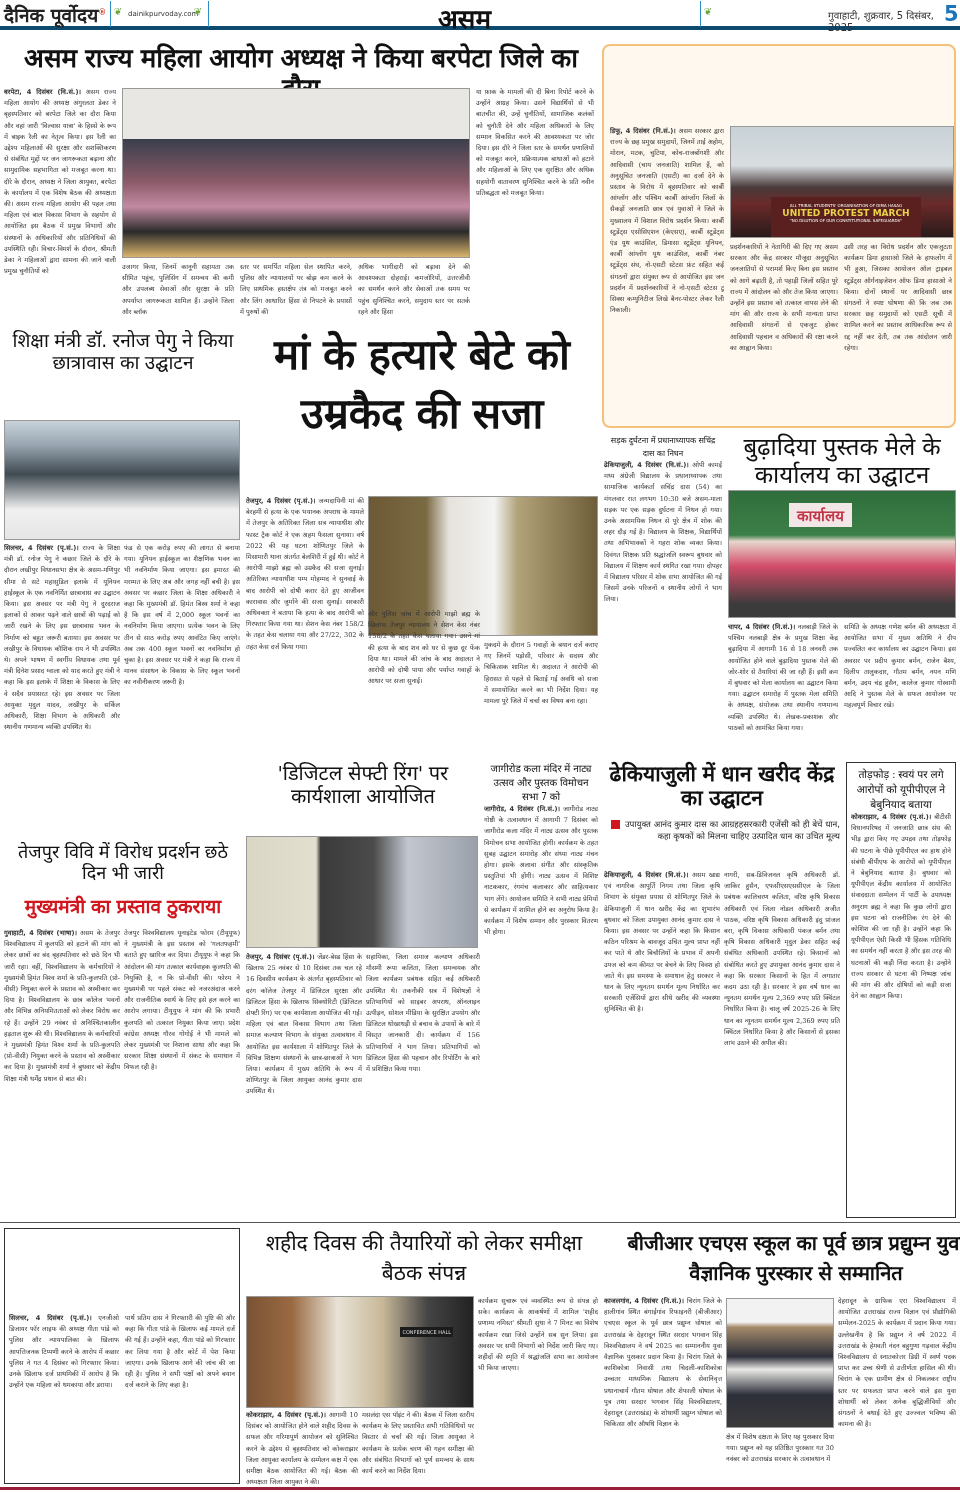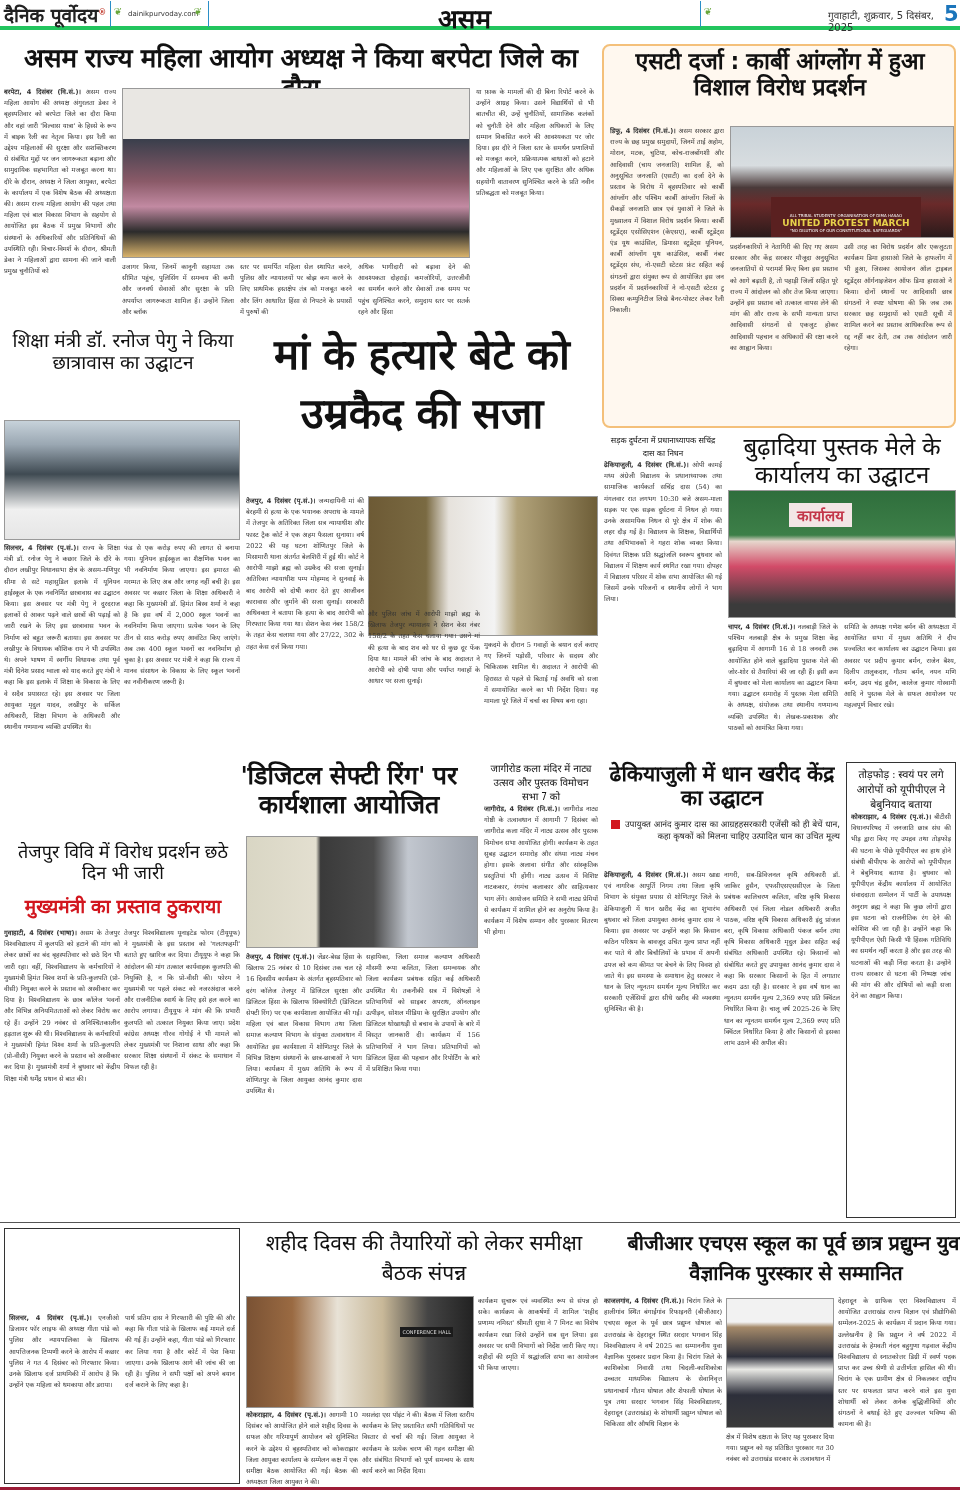--- a/index.html
+++ b/index.html
@@ -1,18 +1,18 @@
 <!DOCTYPE html>
 <html><head>
 <meta charset="utf-8">
 <style>
 *{box-sizing:border-box;margin:0;padding:0}
 body{width:960px;height:1493px;background:#fff;font-family:"DejaVu Sans",sans-serif;color:#1a1a1a;overflow:hidden;position:relative}
 .abs{position:absolute}
-.masthead{top:0;left:0;width:960px;height:30px;border-bottom:4px solid #22c55e}
+.masthead{top:0;left:0;width:960px;height:30px;border-bottom:4px solid #0c4a6e}
 .brand{left:4px;top:2px;font-size:19px;font-weight:bold;color:#222}
 .brand sup{font-size:8px;color:#c0392b}
 .site{left:86px;top:10px;font-size:7px;color:#333}
 .section{left:438px;top:0;font-size:26px;font-weight:bold;color:#111}
 .dateline{left:705px;top:8px;font-size:10px;color:#333}
 .pageno{left:944px;top:2px;font-size:21px;font-weight:bold;color:#1b75bb}
 .vl{width:1px;background:#2a8fc7;height:26px;top:1px}
 .leaf{font-size:10px;color:#68a63a}
 .hl{font-family:"DejaVu Sans Condensed","DejaVu Sans",sans-serif;color:#111;text-align:center;line-height:1.15;font-weight:normal}
 .col{font-size:6.6px;line-height:11.2px;color:#333;text-align:justify;overflow:hidden;font-family:"DejaVu Serif",serif}
@@ -38,30 +38,29 @@
   <div class="abs section">असम</div>
   <div class="abs vl" style="left:700px"></div>
   <div class="abs leaf" style="left:704px;top:6px">❦</div>
   <div class="abs dateline" style="left:828px">गुवाहाटी, शुक्रवार, 5 दिसंबर, 2025</div>
   <div class="abs pageno">5</div>
 </div>
 
 <div class="abs hl" style="left:4px;top:44px;width:594px;font-size:26px;font-weight:bold">असम राज्य महिला आयोग अध्यक्ष ने किया बरपेटा जिले का दौरा</div>
 <div class="abs col" style="left:4px;top:87px;width:112px;height:235px"><b>बरपेटा, 4 दिसंबर (वि.सं.)।</b> <span>असम राज्य महिला आयोग की अध्यक्ष अंगुरलता डेका ने बृहस्पतिवार को बरपेटा जिले का दौरा किया और वहां जारी 'विल्वास यात्रा' के हिस्से के रूप में बाइक रैली का नेतृत्व किया। इस रैली का उद्देश्य महिलाओं की सुरक्षा और सशक्तिकरण से संबंधित मुद्दों पर जन जागरूकता बढ़ाना और सामुदायिक सहभागिता को मजबूत करना था। दौरे के दौरान, अध्यक्ष ने जिला आयुक्त, बरपेटा के कार्यालय में एक विशेष बैठक की अध्यक्षता की। असम राज्य महिला आयोग की पहल तथा महिला एवं बाल विकास विभाग के सहयोग से आयोजित इस बैठक में प्रमुख विभागों और संस्थानों के अधिकारियों और प्रतिनिधियों की उपस्थिति रही। विचार-विमर्श के दौरान, श्रीमती डेका ने महिलाओं द्वारा सामना की जाने वाली प्रमुख चुनौतियों को</span></div>
 <div class="abs photo" style="left:122px;top:88px;width:348px;height:170px;background:linear-gradient(180deg,#e9e7e3 0,#e9e7e3 30%,#3a3f4c 30%,#8a5a68 55%,#c28aa2 70%,#2b2b2b 85%,#d9b36c 100%)"></div>
-<div class="abs col" style="left:122px;top:262px;width:112px;height:60px">उजागर किया, जिनमें कानूनी सहायता तक सीमित पहुंच, पुलिसिंग में समन्वय की कमी और जनवर्ध सेवाओं और सुरक्षा के प्रति अपर्याप्त जागरूकता शामिल हैं। उन्होंने जिला और ब्लॉक</div>
+<div class="abs col" style="left:122px;top:262px;width:112px;height:60px">उजागर किया, जिनमें कानूनी सहायता तक सीमित पहुंच, पुलिसिंग में समन्वय की कमी और उपलब्ध सेवाओं और सुरक्षा के प्रति अपर्याप्त जागरूकता शामिल हैं। उन्होंने जिला और ब्लॉक</div>
 <div class="abs col" style="left:240px;top:262px;width:112px;height:60px">स्तर पर समर्पित महिला सेल स्थापित करने, पुलिस और न्यायालयों पर बोझ कम करने के लिए प्राथमिक हस्तक्षेप तंत्र को मजबूत करने और लिंग आधारित हिंसा से निपटने के प्रयासों में पुरुषों की</div>
 <div class="abs col" style="left:358px;top:262px;width:112px;height:60px">अधिक भागीदारी को बढ़ावा देने की आवश्यकता दोहराई। कमजोरियों, उत्तरजीवी का समर्थन करने और सेवाओं तक समय पर पहुंच सुनिश्चित करने, समुदाय स्तर पर सतर्क रहने और हिंसा</div>
 <div class="abs col" style="left:476px;top:87px;width:118px;height:236px">या फ़ाक के मामलों की दी बिना रिपोर्ट करने के उन्होंने आग्रह किया। उसने विद्यार्थियों से भी बातचीत की, उन्हें चुनौतियों, सामाजिक कलंकों को चुनौती देने और महिला अधिकारों के लिए सम्मान विकसित करने की आवश्यकता पर जोर दिया। इस दौरे ने जिला स्तर के समर्थन प्रणालियों को मजबूत करने, प्रक्रियात्मक बाधाओं को हटाने और महिलाओं के लिए एक सुरक्षित और अधिक सहयोगी वातावरण सुनिश्चित करने के प्रति नवीन प्रतिबद्धता को मजबूत किया।</div>
 
 <div class="abs boxed" style="left:602px;top:44px;width:354px;height:384px">
-  <div class="abs hl" style="left:8px;top:2px;width:336px;font-size:23px;font-weight:bold">एसटी दर्जा : कार्बी आंग्लोंग में हुआ विशाल विरोध प्रदर्शन</div>
   <div class="abs col" style="left:6px;top:80px;width:114px;height:298px"><b>डिफू, 4 दिसंबर (नि.सं.)।</b> <span>असम सरकार द्वारा राज्य के छह प्रमुख समुदायों, जिनमें ताई अहोम, मोरान, मटक, चुटिया, कोच-राजबोंगशी और आदिवासी (चाय जनजाति) शामिल हैं, को अनुसूचित जनजाति (एसटी) का दर्जा देने के प्रस्ताव के विरोध में बृहस्पतिवार को कार्बी आंग्लोंग और पश्चिम कार्बी आंग्लोंग जिलों के सैकड़ों जनजाति छात्र एवं युवाओं ने जिले के मुख्यालय में विशाल विरोध प्रदर्शन किया। कार्बी स्टूडेंट्स एसोसिएशन (केएसए), कार्बी स्टूडेंट्स एंड यूथ काउंसिल, डिमासा स्टूडेंट्स यूनियन, कार्बी आंग्लोंग यूथ काउंसिल, कार्बी नंबर स्टूडेंट्स संघ, नो-एसटी स्टेटस फ्रंट सहित कई संगठनों द्वारा संयुक्त रूप से आयोजित इस जन प्रदर्शन में प्रदर्शनकारियों ने नो-एसटी स्टेटस टू सिक्स कम्युनिटीज लिखे बैनर-पोस्टर लेकर रैली निकाली।</span></div>
   <div class="abs photo" style="left:126px;top:80px;width:224px;height:112px;background:linear-gradient(180deg,#c9d2d8 0,#d8dde0 35%,#4a3a3a 55%,#6a2a2a 70%,#2a1a1a 100%)">
-    <div style="position:absolute;left:40px;top:70px;width:150px;height:40px;background:#5a2020;color:#e8d24a;font-size:7px;text-align:center;padding-top:16px">
+    <div style="position:absolute;left:40px;top:70px;width:150px;height:40px;background:#5a2020;color:#e8d24a;font-size:7px;text-align:center;padding-top:6px">
       <div style="font-size:4px;color:#fff">ALL TRIBAL STUDENTS' ORGANISATION OF DIMA HASAO</div>
       <div style="font-weight:bold;font-size:9px;color:#e8d24a">UNITED PROTEST MARCH</div>
       <div style="font-size:4px;color:#fff">"NO DILUTION OF OUR CONSTITUTIONAL SAFEGUARDS"</div>
     </div>
   </div>
   <div class="abs col" style="left:126px;top:196px;width:108px;height:182px">प्रदर्शनकारियों ने नेतागिरी की दिए गए असम सरकार और केंद्र सरकार मौजूदा अनुसूचित जनजातियों से परामर्श किए बिना इस प्रस्ताव को आगे बढ़ाती है, तो पहाड़ी जिलों सहित पूरे राज्य में आंदोलन को और तेज किया जाएगा। उन्होंने इस प्रस्ताव को तत्काल वापस लेने की मांग की और राज्य के सभी मान्यता प्राप्त आदिवासी संगठनों से एकजुट होकर आदिवासी पहचान व अधिकारों की रक्षा करने का आह्वान किया।</div>
   <div class="abs col" style="left:240px;top:196px;width:108px;height:182px">उसी तरह का विरोध प्रदर्शन और एकजुटता कार्यक्रम डिमा हासाओ जिले के हाफलोंग में भी हुआ, जिसका आयोजन ऑल ट्राइबल स्टूडेंट्स ऑर्गनाइजेशन ऑफ डिमा हासाओ ने किया। दोनों स्थानों पर आदिवासी छात्र संगठनों ने स्पष्ट घोषणा की कि जब तक सरकार छह समुदायों को एसटी सूची में शामिल करने का प्रस्ताव आधिकारिक रूप से रद्द नहीं कर देती, तब तक आंदोलन जारी रहेगा।</div>
 </div>
 
 <div class="abs hl" style="left:4px;top:330px;width:238px;font-size:19px">शिक्षा मंत्री डॉ. रनोज पेगु ने किया छात्रावास का उद्घाटन</div>
@@ -85,21 +84,21 @@
   <div style="position:absolute;left:60px;top:12px;background:#f3e6e6;color:#c3364a;font-size:15px;padding:2px 8px;font-weight:bold">कार्यालय</div>
 </div>
 <div class="abs col" style="left:728px;top:622px;width:110px;height:128px"><b>चापर, 4 दिसंबर (नि.सं.)।</b> <span>नलबाड़ी जिले के पश्चिम नलबाड़ी क्षेत्र के प्रमुख शिक्षा केंद्र बुढ़ादिया में आगामी 16 से 18 जनवरी तक आयोजित होने वाले बुढ़ादिया पुस्तक मेले की जोर-शोर से तैयारियां की जा रही हैं। इसी क्रम में बुधवार को मेला कार्यालय का उद्घाटन किया गया। उद्घाटन समारोह में पुस्तक मेला समिति के अध्यक्ष, संयोजक तथा स्थानीय गणमान्य व्यक्ति उपस्थित थे। लेखक-प्रकाशक और पाठकों को आमंत्रित किया गया।</span></div>
 <div class="abs col" style="left:844px;top:622px;width:112px;height:128px">समिति के अध्यक्ष गणेश बर्मन की अध्यक्षता में आयोजित सभा में मुख्य अतिथि ने दीप प्रज्वलित कर कार्यालय का उद्घाटन किया। इस अवसर पर प्रदीप कुमार बर्मन, राजेन बैश्य, दिलीप तालुकदार, गौतम बर्मन, नयन मणि बर्मन, उदय चंद्र हुसैन, कालेज कुमार गोस्वामी आदि ने पुस्तक मेले के सफल आयोजन पर महत्वपूर्ण विचार रखे।</div>
 
 <div class="abs hl" style="left:4px;top:842px;width:238px;font-size:18px">तेजपुर विवि में विरोध प्रदर्शन छठे दिन भी जारी</div>
 <div class="abs hl red" style="left:4px;top:896px;width:238px;font-size:19px;font-weight:bold;color:#d2161e">मुख्यमंत्री का प्रस्ताव ठुकराया</div>
 <div class="abs col" style="left:4px;top:928px;width:116px;height:290px"><b>गुवाहाटी, 4 दिसंबर (भाषा)।</b> <span>असम के तेजपुर विश्वविद्यालय में कुलपति को हटाने की मांग को लेकर छात्रों का बंद बृहस्पतिवार को छठे दिन भी जारी रहा। वहीं, विश्वविद्यालय के कर्मचारियों ने मुख्यमंत्री हिमंत विश्व शर्मा के प्रति-कुलपति (प्रो-वीसी) नियुक्त करने के प्रस्ताव को अस्वीकार कर दिया है। विश्वविद्यालय के छात्र कॉलेज भवनों और विभिन्न अनियमितताओं को लेकर विरोध कर रहे हैं। उन्होंने 29 नवंबर से अनिश्चितकालीन हड़ताल शुरू की थी। विश्वविद्यालय के कर्मचारियों ने मुख्यमंत्री हिमंत विश्व शर्मा के प्रति-कुलपति (प्रो-वीसी) नियुक्त करने के प्रस्ताव को अस्वीकार कर दिया है। मुख्यमंत्री शर्मा ने बुधवार को केंद्रीय शिक्षा मंत्री धर्मेंद्र प्रधान से बात की।</span></div>
 <div class="abs col" style="left:124px;top:928px;width:116px;height:290px">तेजपुर विश्वविद्यालय यूनाइटेड फोरम (टीयूयूफ) ने मुख्यमंत्री के इस प्रस्ताव को 'गलतफहमी' बताते हुए खारिज कर दिया। टीयूयूफ ने कहा कि आंदोलन की मांग तत्काल कार्यवाहक कुलपति की नियुक्ति है, न कि प्रो-वीसी की। फोरम ने मुख्यमंत्री पर पहले संकट को नजरअंदाज करने और राजनीतिक स्वार्थ के लिए इसे हल करने का आरोप लगाया। टीयूयूफ ने मांग की कि प्रभारी कुलपति को तत्काल नियुक्त किया जाए। प्रदेश कांग्रेस अध्यक्ष गौरव गोगोई ने भी मामले को लेकर मुख्यमंत्री पर निशाना साधा और कहा कि सरकार शिक्षा संस्थानों में संकट के समाधान में विफल रही है।</div>
 
-<div class="abs hl" style="left:232px;top:762px;width:234px;font-size:25px;font-weight:bold">'डिजिटल सेफ्टी रिंग' पर कार्यशाला आयोजित</div>
+<div class="abs hl" style="left:246px;top:762px;width:234px;font-size:20px;font-weight:normal">'डिजिटल सेफ्टी रिंग' पर कार्यशाला आयोजित</div>
 <div class="abs photo" style="left:246px;top:836px;width:232px;height:112px;background:linear-gradient(90deg,#d9d6c4 0,#e3dfd0 30%,#3a3a3a 32%,#4b4b4b 55%,#c2c7cf 70%,#9aa0aa 100%)"></div>
 <div class="abs col" style="left:246px;top:952px;width:116px;height:266px"><b>तेजपुर, 4 दिसंबर (पृ.सं.)।</b> <span>जेंडर-बेस्ड हिंसा के खिलाफ 25 नवंबर से 10 दिसंबर तक चल रहे 16 दिवसीय कार्यक्रम के अंतर्गत बृहस्पतिवार को दरंग कॉलेज तेजपुर में डिजिटल सुरक्षा और डिजिटल हिंसा के खिलाफ सिक्योरिटी (डिजिटल सेफ्टी रिंग) पर एक कार्यशाला आयोजित की गई। महिला एवं बाल विकास विभाग तथा जिला समाज कल्याण विभाग के संयुक्त तत्वावधान में आयोजित इस कार्यशाला में शोणितपुर जिले के विभिन्न शिक्षण संस्थानों के छात्र-छात्राओं ने भाग लिया। कार्यक्रम में मुख्य अतिथि के रूप में शोणितपुर के जिला आयुक्त आनंद कुमार दास उपस्थित थे।</span></div>
 <div class="abs col" style="left:366px;top:952px;width:114px;height:266px">सहायिका, जिला समाज कल्याण अधिकारी मौसमी रूपा कलिता, जिला समन्वयक और जिला कार्यक्रम प्रबंधक सहित कई अधिकारी उपस्थित थे। तकनीकी सत्र में विशेषज्ञों ने प्रतिभागियों को साइबर अपराध, ऑनलाइन उत्पीड़न, सोशल मीडिया के सुरक्षित उपयोग और डिजिटल धोखाधड़ी से बचाव के उपायों के बारे में विस्तृत जानकारी दी। कार्यक्रम में 156 प्रतिभागियों ने भाग लिया। प्रतिभागियों को डिजिटल हिंसा की पहचान और रिपोर्टिंग के बारे में प्रशिक्षित किया गया।</div>
 
 <div class="abs" style="left:484px;top:762px;width:114px;height:456px">
   <div class="hl" style="font-size:10px;line-height:14px">जागीरोड कला मंदिर में नाट्य उत्सव और पुस्तक विमोचन सभा 7 को</div>
   <div class="col" style="height:400px"><b>जागीरोड, 4 दिसंबर (नि.सं.)।</b> <span>जागीरोड नाट्य गोष्ठी के तत्वावधान में आगामी 7 दिसंबर को जागीरोड कला मंदिर में नाट्य उत्सव और पुस्तक विमोचन सभा आयोजित होगी। कार्यक्रम के तहत सुबह उद्घाटन समारोह और संध्या नाट्य मंचन होगा। इसके अलावा संगीत और सांस्कृतिक प्रस्तुतियां भी होंगी। नाट्य उत्सव में विशिष्ट नाटककार, रंगमंच कलाकार और साहित्यकार भाग लेंगे। आयोजन समिति ने सभी नाट्य प्रेमियों से कार्यक्रम में शामिल होने का अनुरोध किया है। कार्यक्रम में विशेष सम्मान और पुरस्कार वितरण भी होगा।</span></div>
 </div>
 
 <div class="abs hl" style="left:604px;top:762px;width:236px;font-size:21px;font-weight:bold">ढेकियाजुली में धान खरीद केंद्र का उद्घाटन</div>

